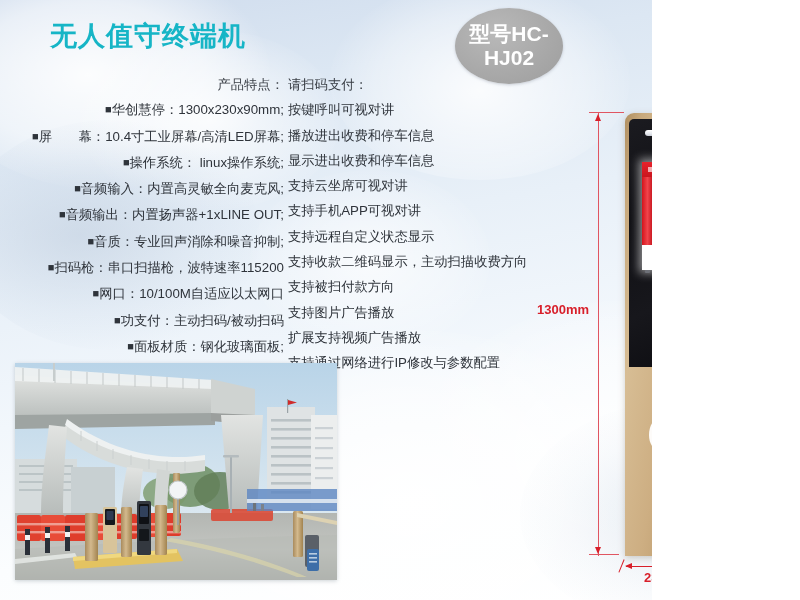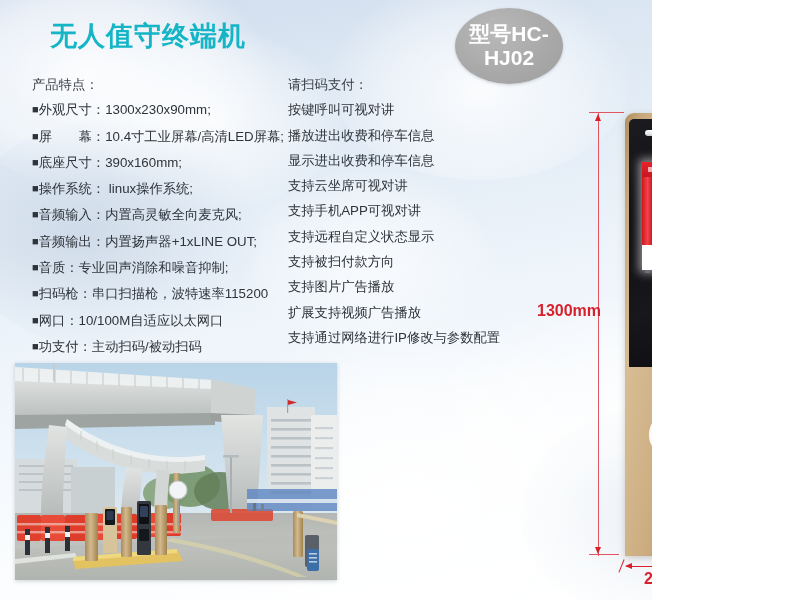--- a/index.html
+++ b/index.html
@@ -75,21 +75,21 @@
   }
 
   
   .col {
     position: absolute;
     color: #3a3f46;
     font-size: 13.3px;
     line-height: 25.3px;
     white-space: nowrap;
   }
-  #col-left  { left: 32px;  top: 72px; }
+  #col-left  { left: 32px;  top: 72px; text-align: right; }
   #col-right { left: 288px; top: 72px; }
   .col .head { font-size: 13.3px; color: #3a3f46; }
   .col .row  { font-size: 13.3px; color: #2f343b; }
   .bullet {
     font-size: 11px;
     position: relative;
     top: -1px;
     letter-spacing: 0px;
   }
 
@@ -294,21 +294,21 @@
     color: #1b5fc4;
     line-height: 25px;
     letter-spacing: 0;
   }
   .vert-text span { display: block; }
 
   
   .dim {
     position: absolute;
     color: #d81f2a;
-    font-size: 16px;
+    font-size: 13px;
     font-weight: bold;
     white-space: nowrap;
   }
   #dim-height-line {
     position: absolute;
     left: 598px; top: 113px;
     width: 1.4px; height: 443px;
     background: #e05561;
   }
   #dim-height-top-tick {
@@ -392,42 +392,42 @@
   <div class="cloud c6"></div>
 
   <div id="title">无人值守终端机</div>
 
   <div id="model-badge">
     <div class="txt">型号HC-HJ02</div>
   </div>
 
   <div class="col" id="col-left">
     <div class="head">产品特点：</div>
-    <div class="row"><span class="bullet">■</span><span>外观尺寸：1300x230x90mm;</span></div>
+    <div class="row"><span class="bullet">■</span><span>华创慧停：1300x230x90mm;</span></div>
     <div class="row"><span class="bullet">■</span><span>屏　　幕：10.4寸工业屏幕/高清LED屏幕;</span></div>
-    <div class="row"><span class="bullet">■</span><span>底座尺寸：390x160mm;</span></div>
     <div class="row"><span class="bullet">■</span><span>操作系统： linux操作系统;</span></div>
     <div class="row"><span class="bullet">■</span><span>音频输入：内置高灵敏全向麦克风;</span></div>
     <div class="row"><span class="bullet">■</span><span>音频输出：内置扬声器+1xLINE OUT;</span></div>
     <div class="row"><span class="bullet">■</span><span>音质：专业回声消除和噪音抑制;</span></div>
     <div class="row"><span class="bullet">■</span><span>扫码枪：串口扫描枪，波特速率115200</span></div>
     <div class="row"><span class="bullet">■</span><span>网口：10/100M自适应以太网口</span></div>
     <div class="row"><span class="bullet">■</span><span>功支付：主动扫码/被动扫码</span></div>
     <div class="row"><span class="bullet">■</span><span>面板材质：钢化玻璃面板;</span></div>
     <div class="row"><span class="bullet">■</span><span>工作温度：-20~60℃。</span></div>
   </div>
 
   <div class="col" id="col-right">
     <div class="head">请扫码支付：</div>
     <div class="row">按键呼叫可视对讲</div>
     <div class="row">播放进出收费和停车信息</div>
     <div class="row">显示进出收费和停车信息</div>
     <div class="row">支持云坐席可视对讲</div>
     <div class="row">支持手机APP可视对讲</div>
     <div class="row">支持远程自定义状态显示</div>
+    <div class="row">支持收款二维码显示，主动扫描收费方向</div>
     <div class="row">支持被扫付款方向</div>
     <div class="row">支持图片广告播放</div>
     <div class="row">扩展支持视频广告播放</div>
     <div class="row">支持通过网络进行IP修改与参数配置</div>
   </div>
 
   <div id="photo">
     <svg viewBox="0 0 322 217" preserveAspectRatio="none">
       <defs>
         <linearGradient id="sky" x1="0" y1="0" x2="0" y2="1">

